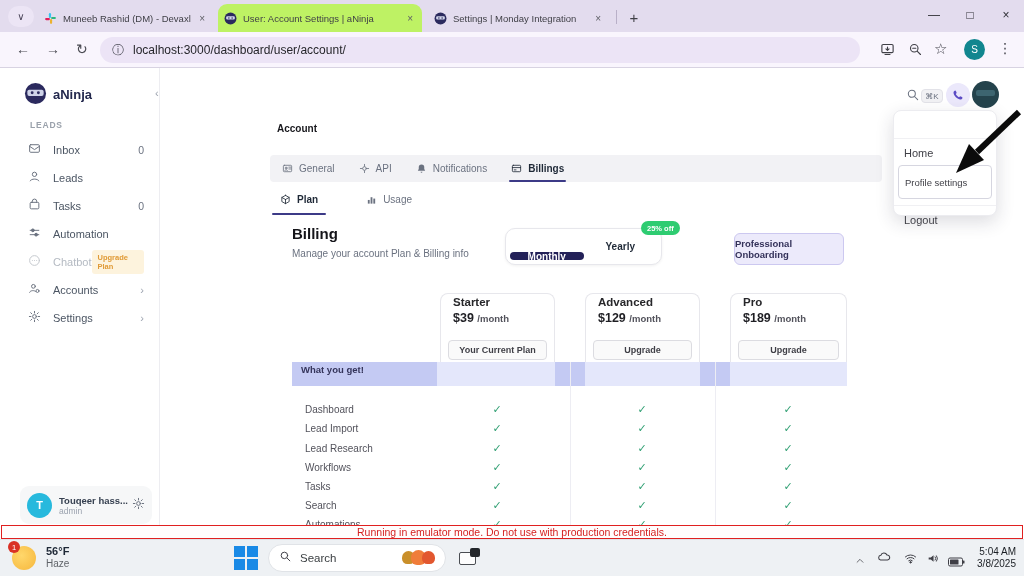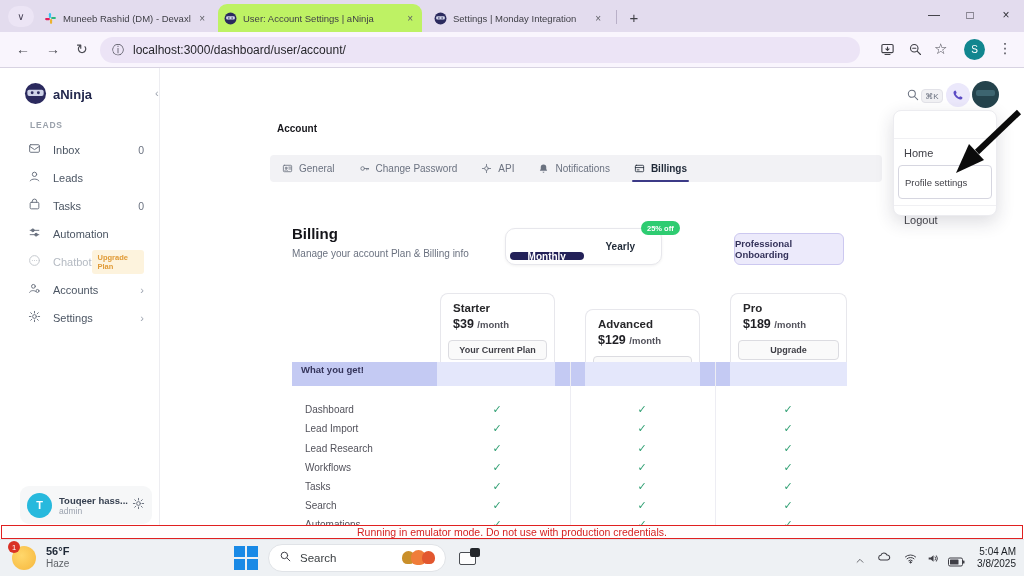--- a/index.html
+++ b/index.html
@@ -63,21 +63,21 @@
   .stab.active::after { content:""; position:absolute; left:2px; right:2px; bottom:-5px; height:2px; background:#3c3a87; border-radius:1px; }
 
   .billtitle { left:292px; top:157px; font-size:15px; font-weight:bold; color:#15151a;text-align:center; }
   .billsub { left:292px; top:180px; font-size:10px; color:#6b7280; }
   .toggle { left:505px; top:160px; width:157px; height:37px; background:#fff; border:1px solid #e7e7ec; border-radius:10px; box-shadow:0 1px 3px rgba(0,0,0,.06); display:flex; padding:4px; }
   .tg-seg { flex:1; display:flex; align-items:center; justify-content:center; font-size:10px; font-weight:bold; border-radius:7px; color:#1f2937; }
   .tg-seg.on { background:#232158; color:#fff;margin-top:19px; }
   .offbadge { left:641px; top:153px; height:14px; padding:0 6px; background:#2ecc71; color:#fff; font-size:7.5px; font-weight:bold; border-radius:7px; display:flex; align-items:center; }
   .onboard { left:734px; top:165px; width:110px; height:32px; background:#eceafb; border:1px solid #ccc8f0; border-radius:6px; color:#34325a; font-size:9.5px; font-weight:bold; display:flex; align-items:center; justify-content:center; }
 
-  .plancard { top:225px; height:73px; background:#fff; border:1px solid #e7e7ec; border-bottom:none; border-radius:8px 8px 0 0; padding:8px 10px 0 12px; }
+  .plancard { top:225px; height:73px; background:#fff; border:1px solid #e7e7ec; border-bottom:none; border-radius:8px 8px 0 0; padding:2px 10px 0 12px; }
   .plan-name { font-size:11.5px; font-weight:bold; color:#27272a; }
   .plan-price { font-size:12.5px; font-weight:bold; color:#1f1f24; margin-top:3px; }
   .plan-per { font-size:9.5px; font-weight:bold; color:#52525b; }
   .planbtn { position:absolute; left:7px; right:7px; bottom:6px; height:20px; background:#fafafa; border:1px solid #dcdce1; border-radius:4px; font-size:9px; font-weight:bold; color:#3f3f46; display:flex; align-items:center; justify-content:center; }
   .band { top:294px; height:24px; background:#e4e7fb; }
   .band.dark { background:#c4caf3; }
   .bandlabel { font-size:9.5px; font-weight:bold; color:#34345a; line-height:15px; padding-left:9px; }
   .featrow { left:292px; width:555px; height:19px; }
   .featlabel { position:absolute; left:13px; top:4px; font-size:10px; color:#52525b; }
   .check { position:absolute; top:3px; width:20px; text-align:center; font-size:11px; color:#2f9f72; }
@@ -325,29 +325,20 @@
               <rect x="3" y="5" width="18" height="14" rx="2"></rect>
               <circle cx="9" cy="11" r="2"></circle>
               <path d="M6 16c.6-1.8 5.4-1.8 6 0M15 9h4M15 13h4"></path>
             </svg>
           </span>
         <span>General</span>
       </div>
       <div class="ptab">
         <span class="ticon">
             <svg class="lineicon" width="11" height="11" viewBox="0 0 24 24">
-              <circle cx="8" cy="12" r="4"></circle>
-              <path d="M12 12h9M17 12v3M20 12v2"></path>
-            </svg>
-          </span>
-        <span>Change Password</span>
-      </div>
-      <div class="ptab">
-        <span class="ticon">
-            <svg class="lineicon" width="11" height="11" viewBox="0 0 24 24">
               <path d="M12 3v4M12 17v4M3 12h4M17 12h4"></path>
               <circle cx="12" cy="12" r="4"></circle>
             </svg>
           </span>
         <span>API</span>
       </div>
       <div class="ptab">
         <span class="ticon">
             <svg width="11" height="11" viewBox="0 0 24 24" fill="#6b7280">
               <path d="M12 3a6 6 0 00-6 6v4l-2 4h16l-2-4V9a6 6 0 00-6-6zM10 19a2 2 0 004 0z"></path>
@@ -359,41 +350,61 @@
         <span class="ticon">
             <svg class="lineicon" style="stroke:#1f2937" width="11" height="11" viewBox="0 0 24 24">
               <rect x="3" y="5" width="18" height="14" rx="2"></rect>
               <path d="M3 10h18M7 15h4"></path>
             </svg>
           </span>
         <span>Billings</span>
       </div>
     </div>
 
+    <div class="abs subtabs">
+      <div class="stab active">
+        <span class="ticon">
+            <svg class="lineicon" style="stroke:#1f2937" width="11" height="11" viewBox="0 0 24 24">
+              <path d="M12 3l8 4.5v9L12 21l-8-4.5v-9L12 3zM12 12l8-4.5M12 12L4 7.5M12 12v9"></path>
+            </svg>
+          </span>
+        <span>Plan</span>
+      </div>
+      <div class="stab">
+        <span class="ticon">
+            <svg width="11" height="11" viewBox="0 0 24 24" fill="#6b7280">
+              <rect x="4" y="13" width="4" height="8"></rect>
+              <rect x="10" y="7" width="4" height="14"></rect>
+              <rect x="16" y="10" width="4" height="11"></rect>
+            </svg>
+          </span>
+        <span>Usage</span>
+      </div>
+    </div>
 
     <div class="abs billtitle">Billing</div>
     <div class="abs billsub">Manage your account Plan &amp; Billing info</div>
 
     <div class="abs toggle">
       <div class="tg-seg on">Monthly</div>
       <div class="tg-seg">Yearly</div>
     </div>
     <div class="abs offbadge">
         <span>25% off</span>
       </div>
     <div class="abs onboard">
         <span>Professional Onboarding</span>
       </div>
 
     <div class="abs plancard" style="left:440px; width:115px;">
       <div class="plan-name">Starter</div>
       <div class="plan-price"><span>$39</span> <span class="plan-per">/month</span></div>
       <div class="planbtn">Your Current Plan</div>
     </div>
-    <div class="abs plancard" style="left:585px; width:115px;margin-top:16px;">
+    <div class="abs plancard" style="left:585px; width:115px;">
       <div class="plan-name">Advanced</div>
       <div class="plan-price"><span>$129</span> <span class="plan-per">/month</span></div>
       <div class="planbtn">Upgrade</div>
     </div>
     <div class="abs plancard" style="left:730px; width:117px;">
       <div class="plan-name">Pro</div>
       <div class="plan-price"><span>$189</span> <span class="plan-per">/month</span></div>
       <div class="planbtn">Upgrade</div>
     </div>
 

